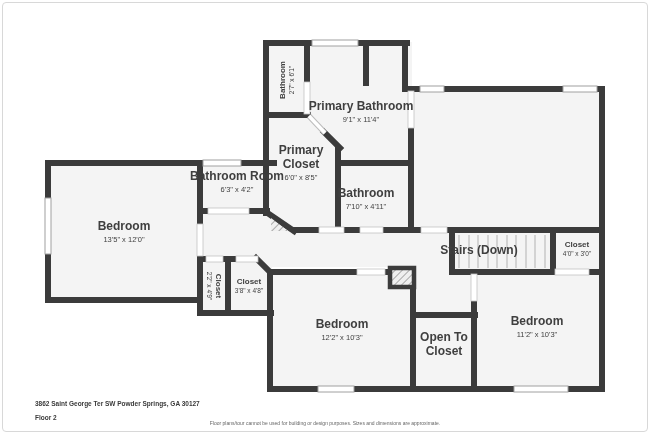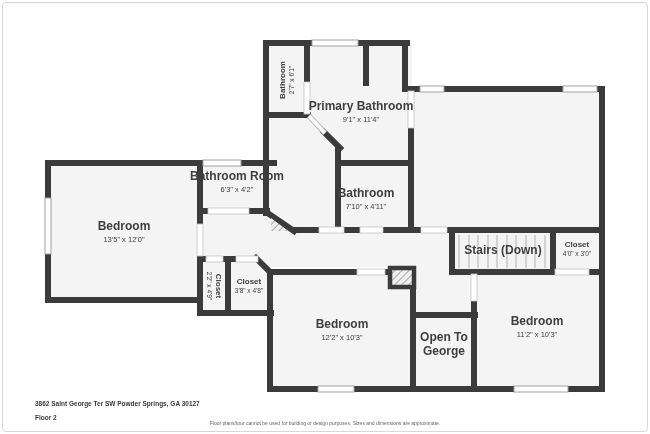--- a/index.html
+++ b/index.html
@@ -143,53 +143,57 @@
 
   <div class="labels">
     <div class="room-label rot-ccw sm" style="left:287px;top:80px">
       <div class="room-name">Bathroom</div>
       <div class="room-dims">2'7" x 6'1"</div>
     </div>
     <div class="room-label" style="left:361px;top:112px">
       <div class="room-name">Primary Bathroom</div>
       <div class="room-dims">9'1" x 11'4"</div>
     </div>
+    <div class="room-label wrap" style="left:301px;top:163px;width:50px">
+      <div class="room-name">Primary Closet</div>
+      <div class="room-dims">6'0" x 8'5"</div>
+    </div>
     <div class="room-label" style="left:237px;top:182px">
       <div class="room-name">Bathroom Room</div>
       <div class="room-dims">6'3" x 4'2"</div>
     </div>
     <div class="room-label" style="left:366px;top:199px">
       <div class="room-name">Bathroom</div>
       <div class="room-dims">7'10" x 4'11"</div>
     </div>
     <div class="room-label" style="left:124px;top:232px">
       <div class="room-name">Bedroom</div>
       <div class="room-dims">13'5" x 12'0"</div>
     </div>
-    <div class="room-label" style="left:503px;top:251px">
+    <div class="room-label" style="left:479px;top:251px">
       <div class="room-name">Stairs (Down)</div>
     </div>
     <div class="room-label sm" style="left:577px;top:249px">
       <div class="room-name">Closet</div>
       <div class="room-dims">4'0" x 3'0"</div>
     </div>
     <div class="room-label rot-cw sm" style="left:214px;top:286px">
       <div class="room-name">Closet</div>
       <div class="room-dims">2'2" x 4'9"</div>
     </div>
     <div class="room-label sm" style="left:249px;top:286px">
       <div class="room-name">Closet</div>
       <div class="room-dims">3'8" x 4'8"</div>
     </div>
     <div class="room-label" style="left:342px;top:330px">
       <div class="room-name">Bedroom</div>
       <div class="room-dims">12'2" x 10'3"</div>
     </div>
     <div class="room-label wrap" style="left:444px;top:345px;width:52px">
-      <div class="room-name">Open To George</div>
+      <div class="room-name">Open To Closet</div>
     </div>
     <div class="room-label" style="left:537px;top:327px">
       <div class="room-name">Bedroom</div>
       <div class="room-dims">11'2" x 10'3"</div>
     </div>
   </div>
 
   <div class="footer-addr">3862 Saint George Ter SW Powder Springs, GA 30127</div>
   <div class="footer-floor">Floor 2</div>
   <div class="footer-disclaimer">Floor plans/tour cannot be used for building or design purposes. Sizes and dimensions are approximate.</div>

